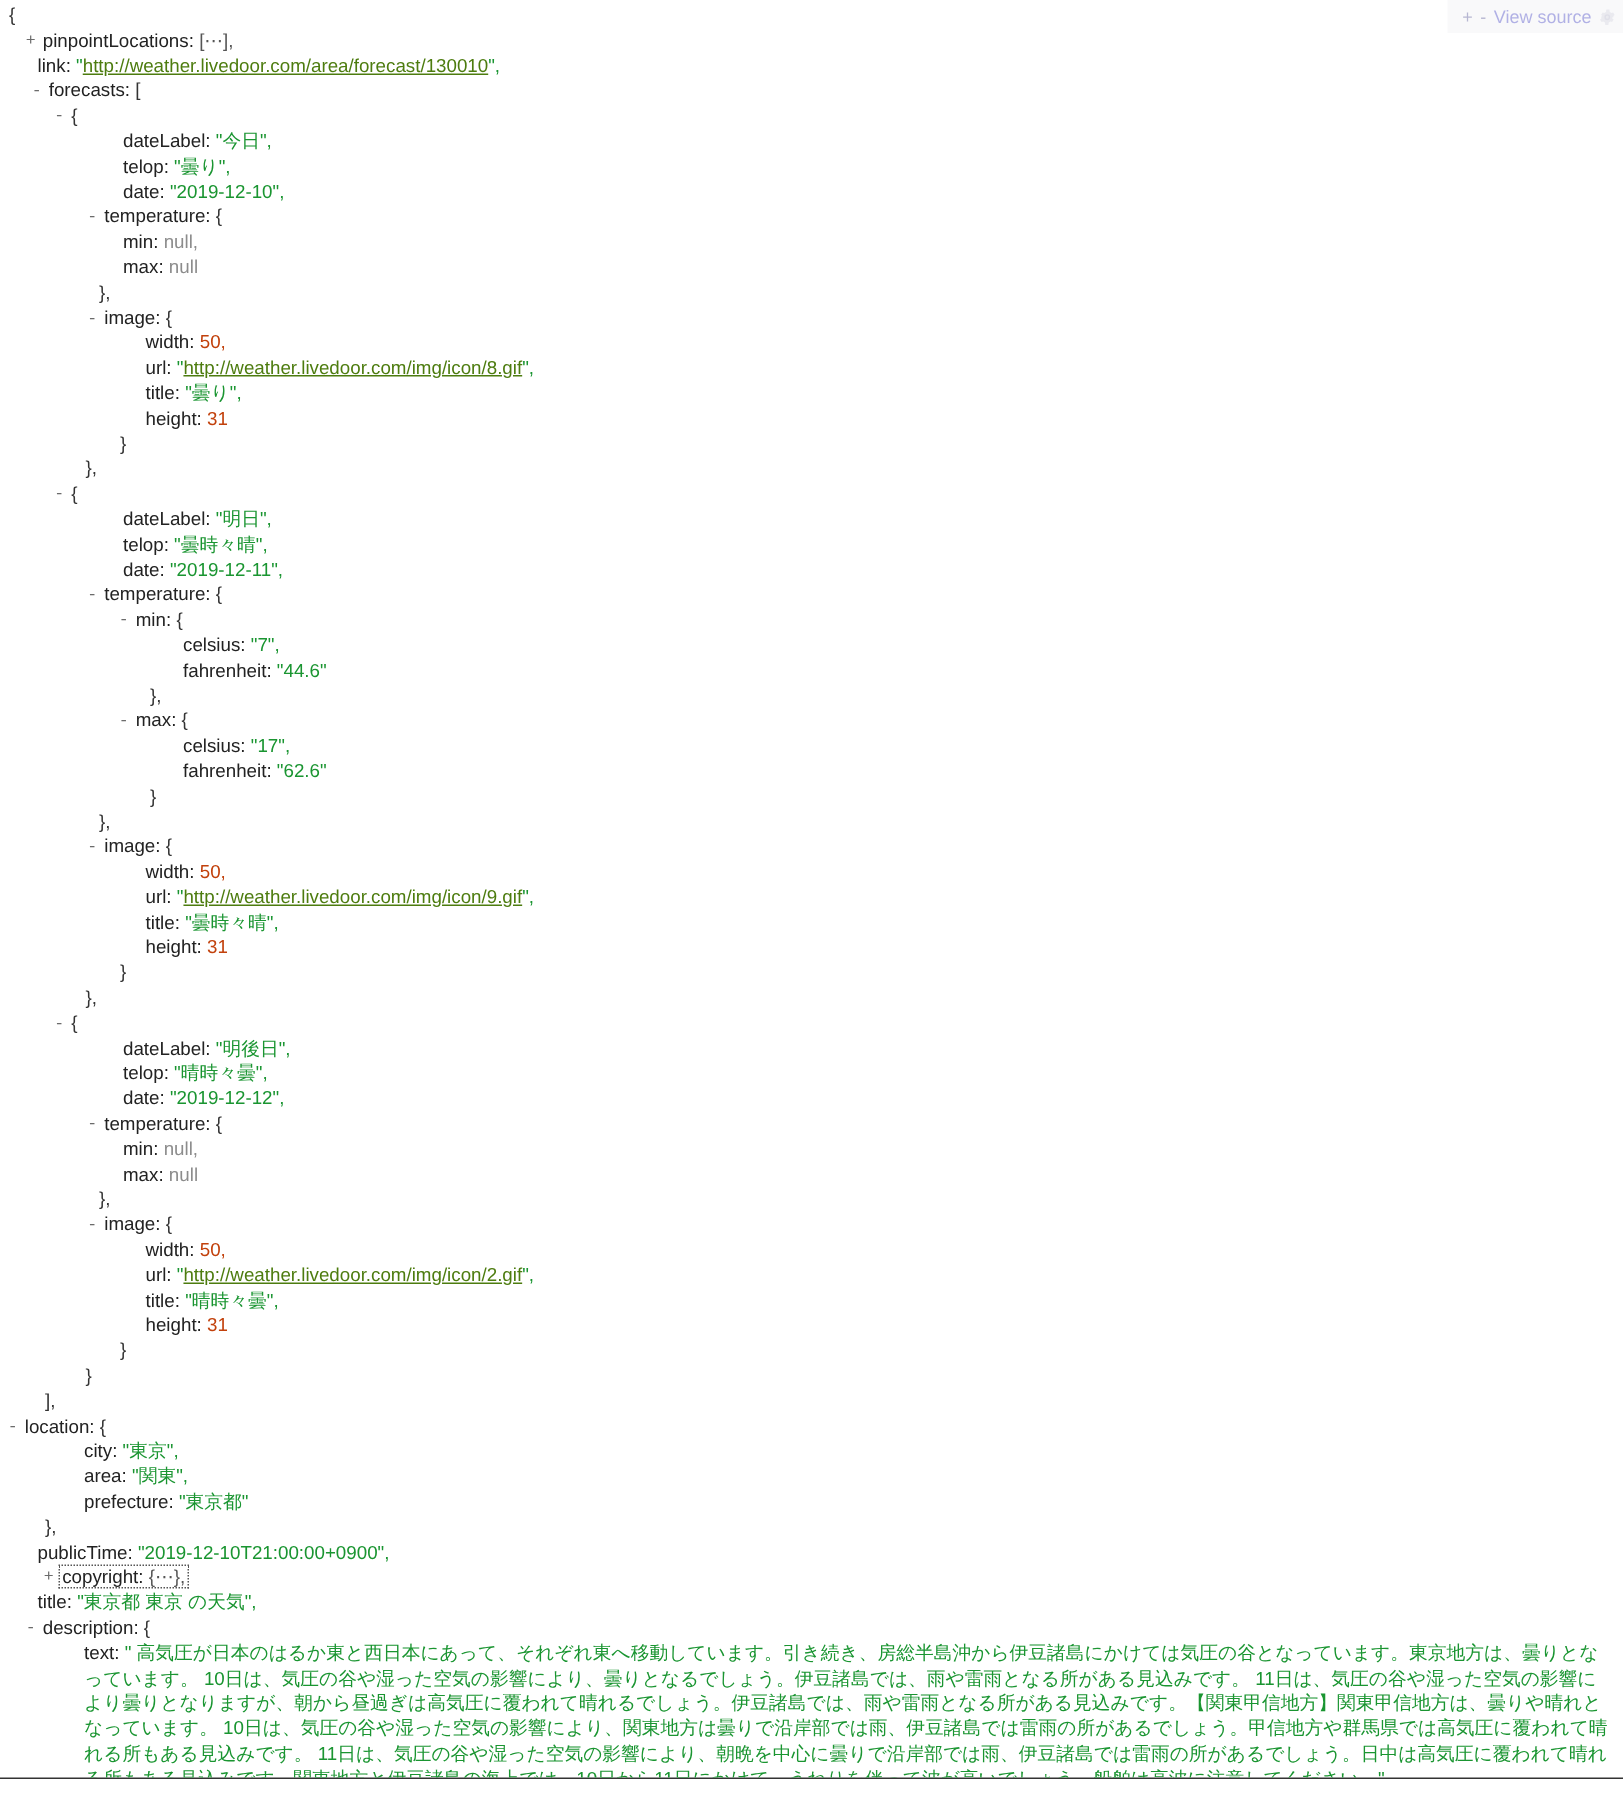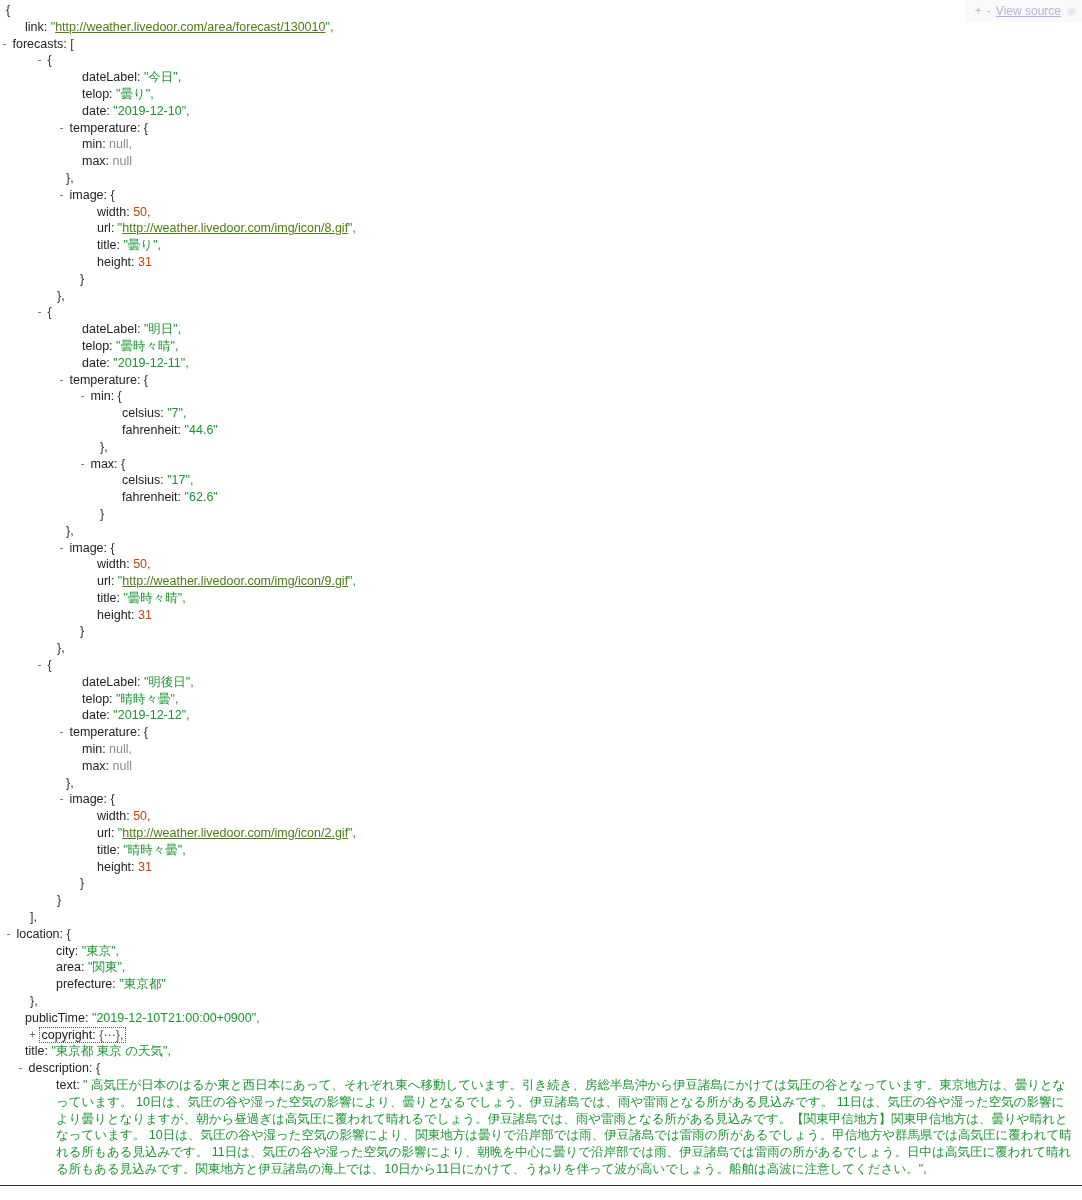--- a/index.html
+++ b/index.html
@@ -35,21 +35,20 @@
   }
   #json-toolbar .tb-sign {
     color: #7272a6;
     font-size: 12px;
     line-height: 1;
     cursor: pointer;
     user-select: none;
   }
   #json-toolbar .tb-link {
     color: #6666cc;
-    text-decoration: underline;
     cursor: pointer;
     white-space: nowrap;
   }
   #json-toolbar .gear-icon {
     width: 11px;
     height: 11px;
     display: inline-block;
     opacity: 0.55;
   }
 
@@ -122,27 +121,32 @@
         <path fill="#9a9ab5" d="M8 5.2a2.8 2.8 0 1 0 0 5.6 2.8 2.8 0 0 0 0-5.6zm0 4.2a1.4 1.4 0 1 1 0-2.8 1.4 1.4 0 0 1 0 2.8z"></path>
         <path fill="#9a9ab5" d="M14 8c0-.4 0-.8-.1-1.1l1.3-1-1.5-2.6-1.6.6c-.5-.4-1.1-.8-1.7-1L10.1.5H7.1L6.8 2.9c-.6.2-1.2.6-1.7 1l-1.6-.6-1.5 2.6 1.3 1C2.2 7.2 2.2 7.6 2.2 8s0 .8.1 1.1l-1.3 1 1.5 2.6 1.6-.6c.5.4 1.1.8 1.7 1l.3 2.4h3l.3-2.4c.6-.2 1.2-.6 1.7-1l1.6.6 1.5-2.6-1.3-1c.1-.3.1-.7.1-1.1z" opacity="0.6"></path>
       </svg>
     </span>
   </div>
 
   <div class="row" style="padding-left:6px;">
     <span class="punct">{</span>
   </div>
 
+  <div class="row" style="padding-left:16px;">
+    <span class="twisty">+</span>
+    <span class="key">pinpointLocations:</span>
+    <span class="summary">[⋯],</span>
+  </div>
 
   <div class="row" style="padding-left:25px;">
     <span class="key">link:</span>
     <span class="str">"</span><a class="lnk">http://weather.livedoor.com/area/forecast/130010</a><span class="str">",</span>
   </div>
 
-  <div class="row" style="padding-left:0;">
+  <div class="row" style="padding-left:20px;">
     <span class="twisty">-</span>
     <span class="key">forecasts:</span>
     <span class="punct">[</span>
   </div>
 
   <div class="row" style="padding-left:35px;">
     <span class="twisty">-</span>
     <span class="punct">{</span>
   </div>
   <div class="row" style="padding-left:82px;">

